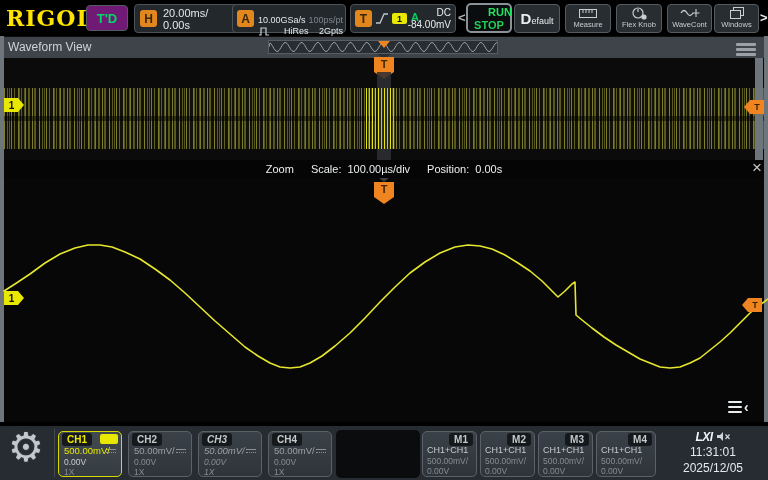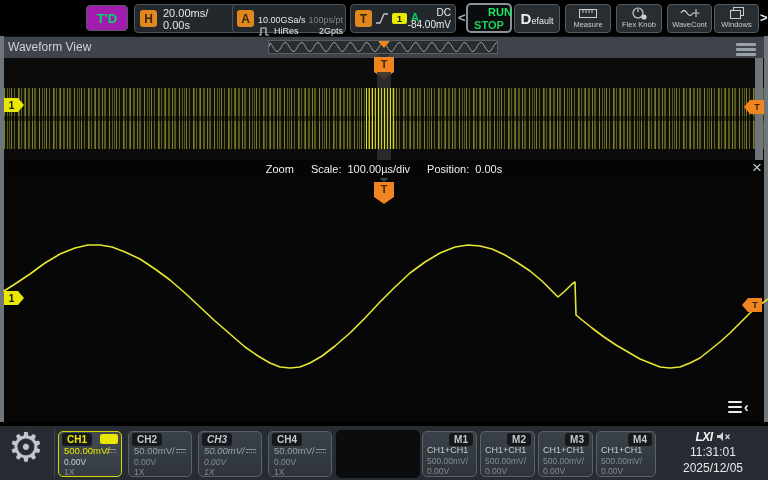--- a/index.html
+++ b/index.html
@@ -4,21 +4,21 @@
 <style>
   html,body{margin:0;padding:0;background:#000;}
   #screen{position:relative;width:768px;height:480px;background:#000;overflow:hidden;
           font-family:"Liberation Sans",sans-serif;color:#e4e8ea;}
   
   .topbar{position:absolute;left:0;top:0;width:768px;height:36px;background:#000;}
   .logo{position:absolute;left:6px;top:5px;font-family:"DejaVu Serif",serif;font-weight:900;
         font-size:22px;color:#ffe400;letter-spacing:1px;}
   .tbtn{position:absolute;background:#272d31;border:1px solid #545c62;border-radius:4px;box-sizing:border-box;}
   .td-btn{left:86px;top:5px;width:42px;height:26px;color:#00d868;font-weight:bold;font-size:13px;
-          display:flex;align-items:center;justify-content:center;background:#a21caf;}
+          display:flex;align-items:center;justify-content:center;background:#701a75;}
   .blk{position:absolute;top:4px;height:29px;background:#23282c;border:1px solid #4c545a;border-radius:4px;box-sizing:border-box;}
   .icon-sq{width:17px;height:17px;background:#e2861e;border-radius:3px;color:#3a2708;font-weight:bold;
            font-size:12px;display:flex;align-items:center;justify-content:center;}
   .h-blk{left:134px;width:112px;}
   .h-blk .icon-sq{position:absolute;left:5px;top:5px;}
   .two-rows{position:absolute;left:28px;top:2px;font-size:11px;line-height:12px;color:#e4e8ea;}
   .a-blk{left:232px;width:114px;font-size:9px;}
   .a-blk .icon-sq{position:absolute;left:4px;top:5px;}
   .a-rows{position:absolute;left:25px;top:3px;width:85px;line-height:11px;margin-top:7px;}
   .a-row{display:flex;justify-content:space-between;align-items:center;}
@@ -110,40 +110,41 @@
   .lxi-row{margin-top:4px;font-size:12px;display:flex;align-items:center;justify-content:center;gap:4px;}
   .lxi{font-style:italic;font-weight:900;color:#f2f5f7;letter-spacing:-0.5px;}
   .clk{font-size:12px;line-height:16px;}
 </style>
 </head>
 <body>
 
 <div id="screen">
 
   <div class="topbar">
+    <div class="logo">RIGOL</div>
 
     <div class="tbtn td-btn">T'D</div>
 
     <div class="blk h-blk">
       <div class="icon-sq">H</div>
       <div class="two-rows">
         <div>20.00ms/</div>
         <div>0.00s</div>
       </div>
     </div>
 
     <div class="blk a-blk">
       <div class="icon-sq">A</div>
       <div class="a-rows">
         <div class="a-row">
           <span>10.00GSa/s</span>
           <span class="dim">100ps/pt</span>
         </div>
         <div class="a-row">
-          <span style="display:flex;align-items:center;gap:4px;">
+          <span style="display:flex;align-items:center;gap:14px;">
             <svg width="12" height="9">
                 <path d="M1 8 L3 8 L3 1 L8 1 L8 8 L11 8" stroke="#c8ced2" fill="none" stroke-width="1.2"></path>
               </svg>
             <span>HiRes</span>
           </span>
           <span>2Gpts</span>
         </div>
       </div>
     </div>
 

